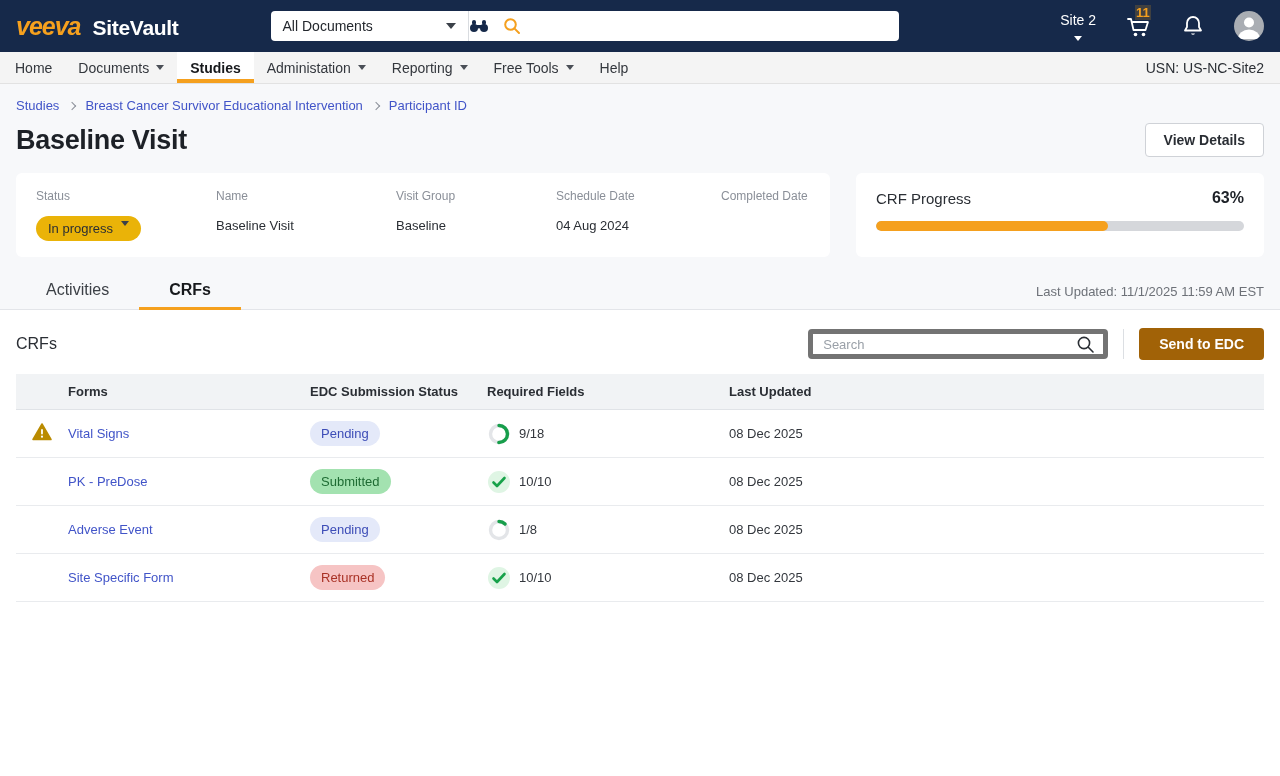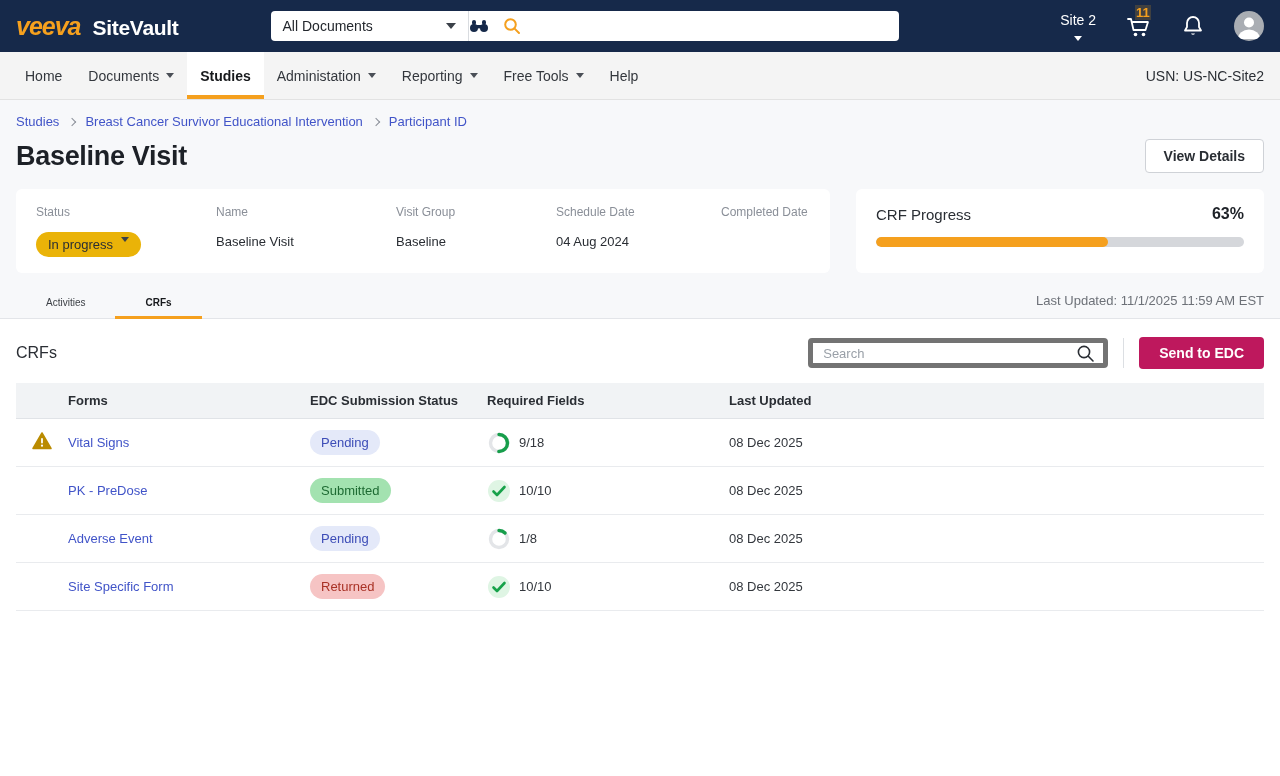--- a/index.html
+++ b/index.html
@@ -19,21 +19,21 @@
   .searchinput { flex:1; border:none; outline:none; font-size:14px; color:#23272d; padding:0 12px; font-family:"Liberation Sans", sans-serif; }
   .searchinput::placeholder { color:#9aa0a8; }
   .sg-icons { display:flex; align-items:center; gap:14px; padding-right:12px; }
   .topright { margin-left:auto; display:flex; align-items:center; gap:30px; }
   .siteselect { display:flex; align-items:center; gap:8px; color:#fff; font-size:14px; cursor:pointer;flex-direction:column; }
   .iconbtn { position:relative; cursor:pointer; display:flex; align-items:center; }
   .cart-badge { position:absolute; top:-9px; left:9px; color:#F5A01E; font-size:13px; font-weight:bold; background:#404040; padding:0 1px; }
   .avatar { width:30px; height:30px; border-radius:50%; background:#a9adb3; overflow:hidden; cursor:pointer; }
 
   
-  .navbar { height:48px; background:#f4f4f4; border-bottom:1px solid #e2e2e2; display:flex; align-items:stretch; padding-left:12px; }
+  .navbar { height:32px; background:#f4f4f4; border-bottom:1px solid #e2e2e2; display:flex; align-items:stretch; padding-left:2px; }
   .navitem { display:flex; align-items:center; gap:7px; padding:0 13px; font-size:14px; color:#33373d; cursor:pointer; position:relative; }
   .navitem.active { background:#fff; font-weight:bold; color:#17191c; }
   .navitem.active::after { content:""; position:absolute; left:0; right:0; bottom:0; height:4px; background:#F5A01E; }
   .navitem .caret-dn { border-top-color:#4a4f57; }
   .usn { margin-left:auto; display:flex; align-items:center; padding-right:16px; font-size:14px; color:#2a2e34; }
 
   
   .uppersection { background:#F7F8FA; padding:0 16px; border-bottom:1px solid #e3e5e9; }
   .breadcrumb { padding-top:14px; display:flex; align-items:center; gap:10px; font-size:13px; }
   .breadcrumb a { color:#4154c8; text-decoration:none; cursor:pointer; }
@@ -51,36 +51,36 @@
   .chip-status { background:#eab308; border-radius:13px; padding:5px 12px; display:inline-flex; gap:8px; font-size:13px; color:#2a2e34; cursor:pointer; }
   .progresscard { width:408px; }
   .pc-top { display:flex; justify-content:space-between; align-items:center; }
   .pc-label { font-size:15px; color:#2a2e34; }
   .pc-pct { font-size:16px; font-weight:bold; color:#1d2127; }
   .pbar { margin-top:14px; height:10px; border-radius:5px; background:#d5d7db; overflow:hidden; }
   .pbar-fill { height:100%; background:#F5A01E; border-radius:5px; }
 
   
   .tabsrow { display:flex; align-items:flex-end; margin-top:14px; }
-  .tab { padding:10px 30px; font-size:10px; color:#3c4046; cursor:pointer; position:relative; }
+  .tab { padding:10px 30px; font-size:16px; color:#3c4046; cursor:pointer; position:relative; }
   .tab.active { font-weight:bold; color:#17191c; }
   .tab.active::after { content:""; position:absolute; left:0; right:0; bottom:-1px; height:3px; background:#F5A01E; }
   .lastupdated { margin-left:auto; font-size:13px; color:#6d7178; padding-bottom:10px; }
 
   
   .crfsection { padding:0 16px; background:#fff; }
   .crfheader { display:flex; align-items:center; margin-top:18px; }
   .crfheading { font-size:16px; color:#2a2e34; }
   .crftools { margin-left:auto; display:flex; align-items:center; }
   .tbl-search { width:300px; height:30px; border:5px solid #737373; border-radius:4px; background:#fff; display:flex; align-items:center; }
   .tbl-search input { flex:1; border:none; outline:none; font-size:13px; padding:0 10px; color:#23272d; font-family:"Liberation Sans", sans-serif; }
   .tbl-search input::placeholder { color:#9aa0a8; }
   .tbl-search .mag { padding-right:8px; display:flex; }
   .vdivider { width:1px; height:30px; background:#dcdfe3; margin:0 15px; }
-  .btn-primary { background:#be185d; border:none; border-radius:4px; height:32px; padding:0 20px; font-size:14px; font-weight:bold; color:#fff; cursor:pointer; font-family:"Liberation Sans", sans-serif; }
+  .btn-primary { background:#a16207; border:none; border-radius:4px; height:32px; padding:0 20px; font-size:14px; font-weight:bold; color:#fff; cursor:pointer; font-family:"Liberation Sans", sans-serif; }
 
   
   .table { margin-top:14px; }
   .thead, .trow { display:grid; grid-template-columns:52px 242px 177px 242px 1fr; align-items:center; }
   .thead { height:36px; background:#F1F3F5; border-bottom:1px solid #e0e3e7; font-size:13px; font-weight:bold; color:#2a2e34; }
   .trow { height:48px; border-bottom:1px solid #e9ebee; background:#fff; font-size:13px; }
   .c-icon { display:flex; justify-content:center; }
   .c-form a { color:#4154c8; text-decoration:none; cursor:pointer; }
   .chip { display:inline-block; border-radius:13px; padding:5px 11px; font-size:13px; }
   .chip.pending   { background:#E4E9F9; color:#3D4DB7; }

